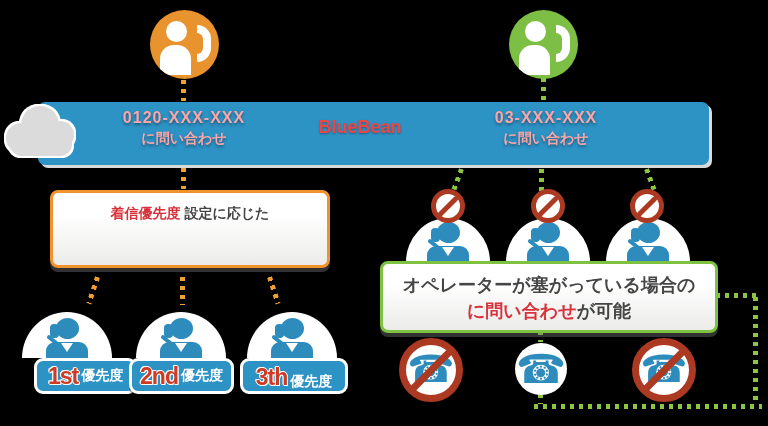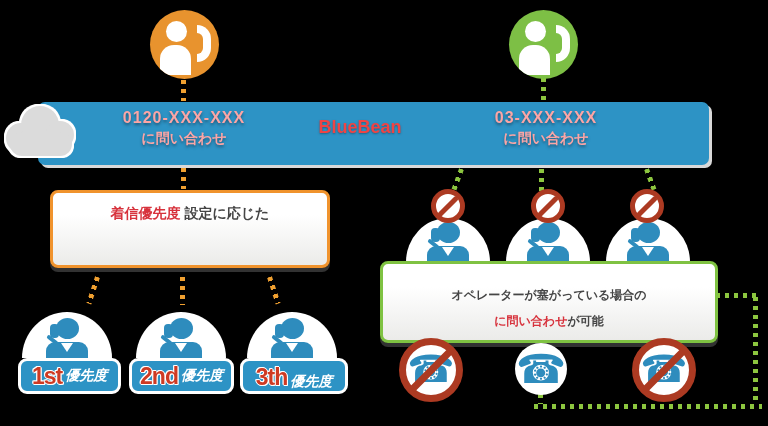--- a/index.html
+++ b/index.html
@@ -41,39 +41,39 @@
   .c2 { left:15px; top:0; width:38px; height:38px; }
   .c3 { left:40px; top:15px; width:28px; height:28px; }
   .c4 { left:4px; top:26px; width:62px; height:24px; border-radius:12px !important; }
   
   .note { position:absolute; background:linear-gradient(180deg,#ffffff 30%,#ebebe9); border-radius:8px;
     text-align:center; font-weight:bold; color:var(--gray); z-index:4;
     box-shadow:0 4px 0 rgba(110,110,110,.45); box-sizing:content-box; }
   .note-orange { left:50px; top:190px; width:274px; height:66px; border:3px solid var(--oaccent);
     font-size:14px; line-height:28px; padding-top:6px; }
   .note-green { left:380px; top:261px; width:332px; height:58px; border:3px solid var(--gaccent);
-    font-size:12px; line-height:26px; padding-top:18px; }
+    font-size:18px; line-height:26px; padding-top:8px; }
   .hl-red { color:var(--red); }
   
   .dome { position:absolute; background:#fff; border-radius:50% 50% 0 0 / 100% 100% 0 0; z-index:2; }
   .dome-l { width:90px; height:46px; top:312px; }
   .dome-r { width:84px; height:44px; top:218px; }
   .op { position:absolute; width:48px; height:40px; left:50%; bottom:0; transform:translateX(-50%); }
   .op-head { position:absolute; left:13px; top:0; width:23px; height:21px; border-radius:50%; background:var(--opb); }
   .op-ear { position:absolute; left:7px; top:6px; width:9px; height:14px; border-radius:4px; background:var(--opb); box-shadow:0 0 0 2px #fff; }
   .op-mic { position:absolute; left:3px; top:20px; width:13px; height:4px; border-radius:2px; background:var(--opb); transform:rotate(38deg); }
   .op-body { position:absolute; left:3px; bottom:0; width:42px; height:16px; border-radius:9px 9px 0 0; background:var(--opb); }
   .op-collar { position:absolute; left:18px; bottom:6px; width:0; height:0; z-index:2;
     border-left:6px solid transparent; border-right:6px solid transparent; border-top:9px solid #fff; }
   
   .badge { position:absolute; top:358px; height:30px; background:var(--blue); border:3px solid #fff; border-radius:9px;
     display:flex; align-items:center; justify-content:center; gap:3px; z-index:4; box-shadow:0 3px 0 rgba(0,0,0,.35); }
   .badge .rank { font-size:23px; font-weight:bold; color:var(--rank); letter-spacing:-1px;
     text-shadow:-1px 0 0 #fff,1px 0 0 #fff,0 -1px 0 #fff,0 1px 0 #fff,1px 1px 0 #fff,-1px -1px 0 #fff; }
-  .badge .plabel { font-size:14px; font-weight:bold; color:#fff;font-style:italic; }
+  .badge .plabel { font-size:14px; font-weight:bold; color:#fff; }
   
   .ban { position:absolute; background:#fff; border-radius:50%; box-sizing:border-box; }
   .ban::after { content:""; position:absolute; left:-4%; top:50%; width:108%; background:var(--ban);
     transform:rotate(-45deg); z-index:2; border-radius:2px; }
   .ban-sm { width:34px; height:34px; border:5px solid var(--ban); top:189px; z-index:3; }
   .ban-sm::after { height:5px; margin-top:-2px; }
   .ban-lg { width:64px; height:64px; border:7px solid var(--ban); top:338px; z-index:4; }
   .ban-lg::after { height:7px; margin-top:-3px; }
   .phone-circle { position:absolute; left:515px; top:343px; width:52px; height:52px; background:#fff; border-radius:50%; z-index:4; }
   .phone-glyph { display:block; width:100%; text-align:center; color:var(--opb);
@@ -150,21 +150,21 @@
   <div class="dome dome-l" style="left:247px;">
     <div class="op">
       <div class="op-ear"></div>
         <div class="op-mic"></div>
         <div class="op-head"></div>
         <div class="op-body"></div>
         <div class="op-collar"></div>
     </div>
   </div>
 
-  <div class="badge" style="left:18px; width:97px;">
+  <div class="badge" style="left:34px; width:97px;">
     <span class="rank">1st</span>
     <span class="plabel">優先度</span>
   </div>
   <div class="badge" style="left:129px; width:99px;">
     <span class="rank">2nd</span>
     <span class="plabel">優先度</span>
   </div>
   <div class="badge" style="left:240px; width:102px;align-items:flex-end;">
     <span class="rank">3th</span>
     <span class="plabel">優先度</span>

